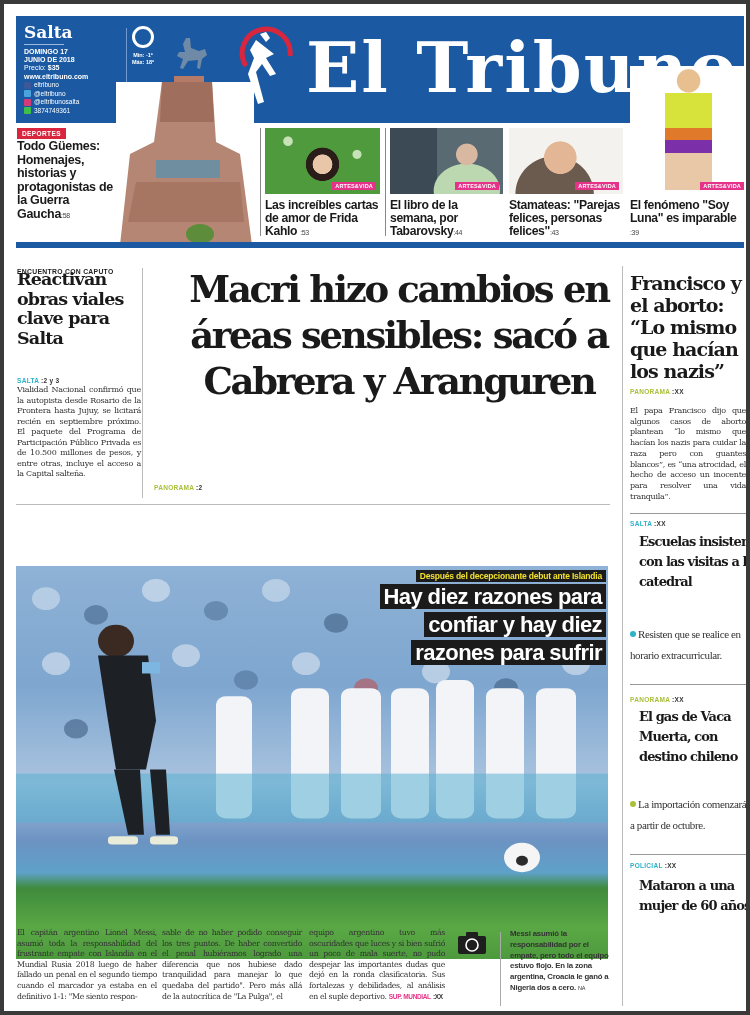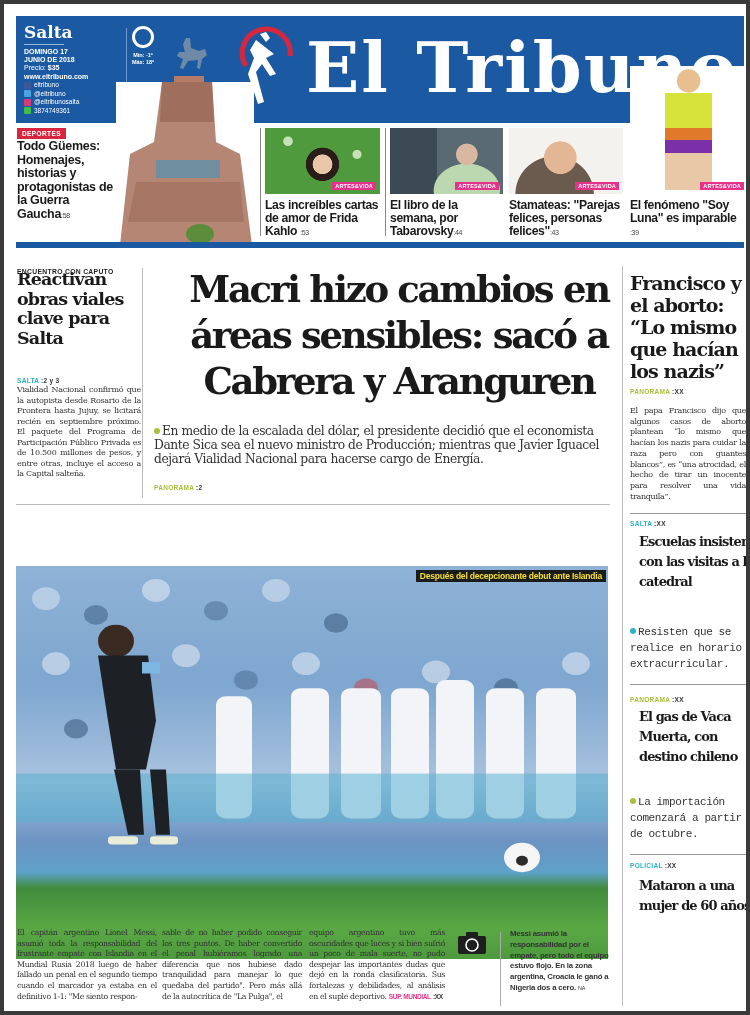--- a/index.html
+++ b/index.html
@@ -57,21 +57,21 @@
   .dot { display: inline-block; width: 6px; height: 6px; border-radius: 50%; margin-right: 2px; vertical-align: 1px; }
   .main-sec { position: absolute; left: 150px; top: 480px; color: #a9c03a; }
 
   .hrule { position: absolute; height: 1px; background: #999; }
 
   
   .rc-title-1 { position: absolute; left: 626px; top: 262px; width: 118px; font-family: "DejaVu Serif", serif; font-weight: bold; font-size: 19px; line-height: 22px; letter-spacing: -0.9px; margin-top: 6px; }
   .rc-sec { position: absolute; left: 626px; font-size: 6.5px; font-weight: bold; letter-spacing: .3px; }
   .rc-body { position: absolute; left: 626px; width: 116px; font-family: "DejaVu Serif", serif; font-size: 8px; line-height: 10.7px; color: #333; letter-spacing: -0.3px; text-align: justify; }
   .rc-title { position: absolute; left: 635px; width: 118px; font-family: "DejaVu Serif", serif; font-weight: bold; font-size: 13px; line-height: 19.8px; letter-spacing: -0.9px; }
-  .rc-lead { position: absolute; left: 626px; width: 118px; font-family: Liberation Mono, monospace; font-size: 11px; line-height: 16px; color: #333; letter-spacing: -0.4px; }
+  .rc-lead { position: absolute; left: 626px; width: 118px; font-family: Liberation Serif, serif; font-size: 11px; line-height: 21px; color: #333; letter-spacing: -0.4px; }
 
   
   .photo { position: absolute; left: 12px; top: 518px; width: 592px; height: 393px; overflow: hidden;
     background: linear-gradient(180deg, #8fb2d6 0%, #7ea6cf 30%, #a9c3df 55%, #6c93c2 70%, #5ea1c9 78%, #3f8b3c 82%, #5aa845 92%, #4c9a3c 100%); margin-top: 44px; }
   .crowd { position: absolute; left: 0; top: 0; width: 100%; height: 320px; }
   .photo-kicker { position: absolute; right: 2px; top: 4px; background: #1b1b1b; color: #f2e130; font-size: 8.5px; font-weight: bold; padding: 1px 4px; letter-spacing: -0.2px; }
   .photo-title-wrap { position: absolute; right: 2px; top: 17px; width: 300px; text-align: right; }
   .photo-title { display: inline; background: #1b1b1b; color: #fff; font-weight: bold; font-size: 22px; line-height: 28px; letter-spacing: -0.6px; padding: 0 4px; box-decoration-break: clone; -webkit-box-decoration-break: clone; }
 
   
@@ -166,28 +166,27 @@
 
   <div class="blue-rule" style="top:238px;"></div>
 
   <div class="kicker lc-kicker">ENCUENTRO CON CAPUTO</div>
   <div class="lc-title">Reactivan obras viales clave para Salta</div>
   <div class="sec lc-sec"><span>SALTA</span> <span class="n">:2 y 3</span></div>
   <div class="lc-body">Vialidad Nacional confirmó que la autopista desde Rosario de la Frontera hasta Jujuy, se licitará recién en septiembre próximo. El paquete del Programa de Participación Público Privada es de 10.500 millones de pesos, y entre otras, incluye el acceso a la Capital salteña.</div>
   <div class="vsep" style="left:138px; top:264px; height:230px; background:#bbb;"></div>
 
   <div class="main-title">Macri hizo cambios en áreas sensibles: sacó a Cabrera y Aranguren</div>
-  <div class="main-lead"><span class="dot" style="background:#a9c03a"></span><span>En medio de la escalada del dólar, el presidente decidió que el economista Dante Sica sea el nuevo ministro de Producción; mientras que Javier Iguacel dejará Vialidad Nacional para hacerse cargo de Energía.</span></div>
   <div class="sec main-sec"><span>PANORAMA</span> <span class="n">:2</span></div>
   <div class="hrule" style="left:12px; top:500px; width:594px; background:#bbb;"></div>
 
   <div class="vsep" style="left:618px; top:262px; height:740px; background:#bbb;"></div>
   <div class="rc-title-1">Francisco y el aborto: “Lo mismo que hacían los nazis”</div>
   <div class="rc-sec" style="top:384px; color:#a9c03a;"><span>PANORAMA</span> <span style="color:#333">:XX</span></div>
-  <div class="rc-body" style="top:402px;">El papa Francisco dijo que algunos casos de aborto plantean “lo mismo que hacían los nazis para cuidar la raza pero con guantes blancos”, es “una atrocidad, el hecho de tirar un inocente para resolver una vida tranquila”.</div>
+  <div class="rc-body" style="top:402px;">El papa Francisco dijo que algunos casos de aborto plantean “lo mismo que hacían los nazis para cuidar la raza pero con guantes blancos”, es “una atrocidad, el hecho de acceso un inocente para resolver una vida tranquila”.</div>
   <div class="hrule" style="left:626px; top:509px; width:116px;"></div>
 
   <div class="rc-sec" style="top:516px; color:#2bb1c9;"><span>SALTA</span> <span style="color:#333">:XX</span></div>
   <div class="rc-title" style="top:528px;">Escuelas insisten con las visitas a la catedral</div>
   <div class="rc-lead" style="top:620px;"><span class="dot" style="background:#2bb1c9"></span><span>Resisten que se realice en horario extracurricular.</span></div>
   <div class="hrule" style="left:626px; top:680px; width:116px;"></div>
 
   <div class="rc-sec" style="top:692px; color:#a9c03a;"><span>PANORAMA</span> <span style="color:#333">:XX</span></div>
   <div class="rc-title" style="top:703px;">El gas de Vaca Muerta, con destino chileno</div>
   <div class="rc-lead" style="top:790px;"><span class="dot" style="background:#a9c03a"></span><span>La importación comenzará a partir de octubre.</span></div>
@@ -236,20 +235,25 @@
         <path d="M98 250 L124 250 L128 330 L112 330 Z" fill="#1d2025"></path>
         <path d="M134 250 L150 250 L154 330 L140 330 Z" fill="#1d2025"></path>
         <rect x="92" y="332" width="30" height="10" fill="#e9ecd8" rx="4"></rect>
         <rect x="134" y="332" width="28" height="10" fill="#e9ecd8" rx="4"></rect>
       </g>
 
       <circle cx="506" cy="358" r="18" fill="#f5f5f5"></circle>
       <circle cx="506" cy="362" r="6" fill="#2b2b2b"></circle>
     </svg>
     <div class="photo-kicker">Después del decepcionante debut ante Islandia</div>
+    <div class="photo-title-wrap">
+      <div><span class="photo-title">Hay diez razones para</span></div>
+      <div><span class="photo-title">confiar y hay diez</span></div>
+      <div><span class="photo-title">razones para sufrir</span></div>
+    </div>
   </div>
 
   <div class="bt" style="left:13px; width:140px;">El capitán argentino Lionel Messi, asumió toda la responsabilidad del frustrante empate con Islandia en el Mundial Rusia 2018 luego de haber fallado un penal en el segundo tiempo cuando el marcador ya estaba en el definitivo 1-1: "Me siento respon-</div>
   <div class="bt" style="left:158px; width:140px;">sable de no haber podido conseguir los tres puntos. De haber convertido el penal hubiéramos logrado una diferencia que nos hubiese dado tranquilidad para manejar lo que quedaba del partido". Pero más allá de la autocrítica de "La Pulga", el</div>
   <div class="bt" style="left:305px; width:136px;"><span>equipo argentino tuvo más oscuridades que luces y si bien sufrió un poco de mala suerte, no pudo despejar las importantes dudas que dejó en la ronda clasificatoria. Sus fortalezas y debilidades, al análisis en el suple deportivo.</span> <span style="color:#e6338a; font-family:'Liberation Sans',sans-serif; font-weight:bold; font-size:6.5px;">SUP. MUNDIAL</span> <span style="font-family:'Liberation Sans',sans-serif; font-weight:bold; font-size:6.5px;">:XX</span></div>
 
   <svg class="camera" viewBox="0 0 28 22">
     <rect x="0" y="4" width="28" height="18" rx="2" fill="#1e1e1e"></rect>
     <rect x="8" y="0" width="12" height="6" rx="1" fill="#1e1e1e"></rect>
     <circle cx="14" cy="13" r="6" fill="none" stroke="#fff" stroke-width="1.6"></circle>

